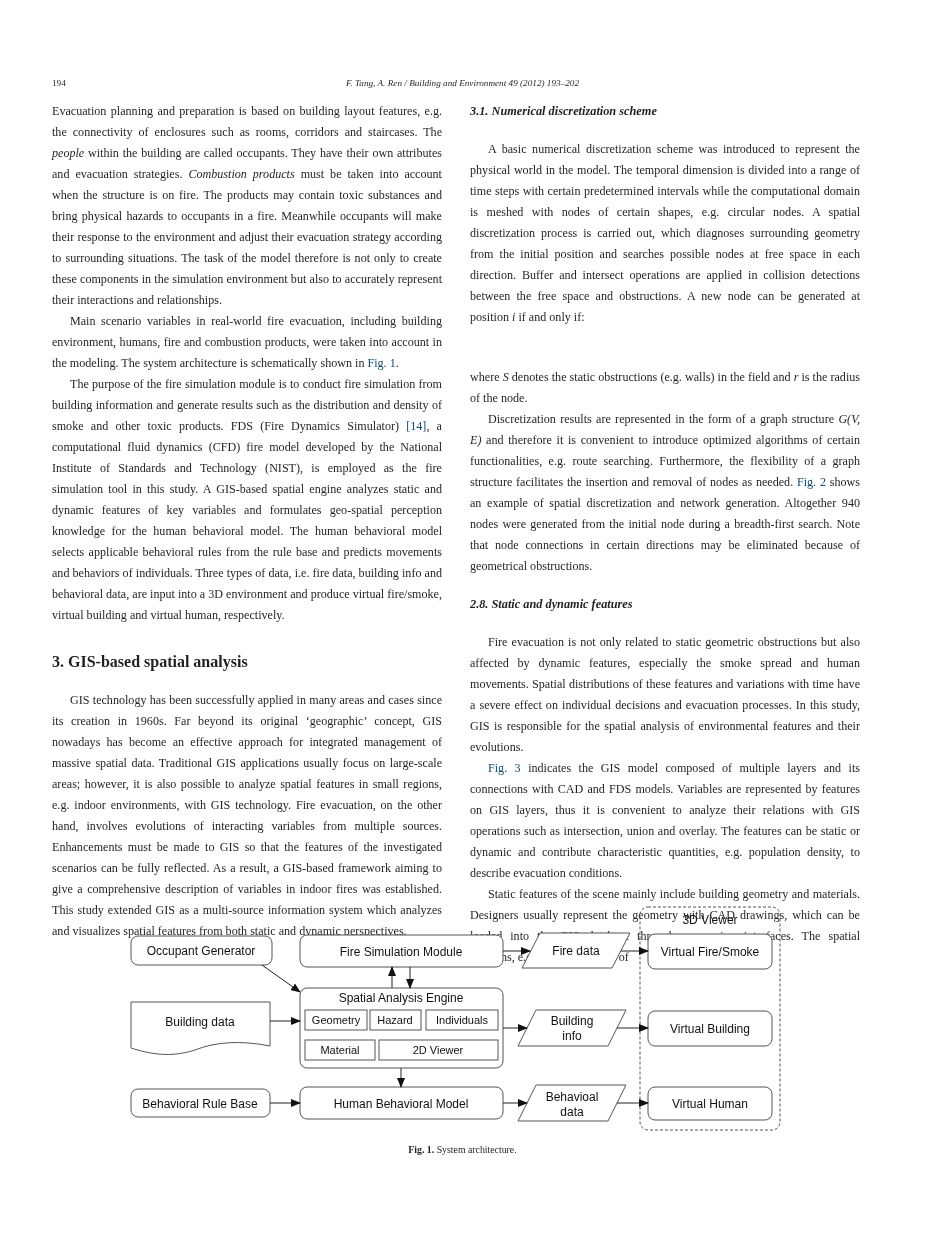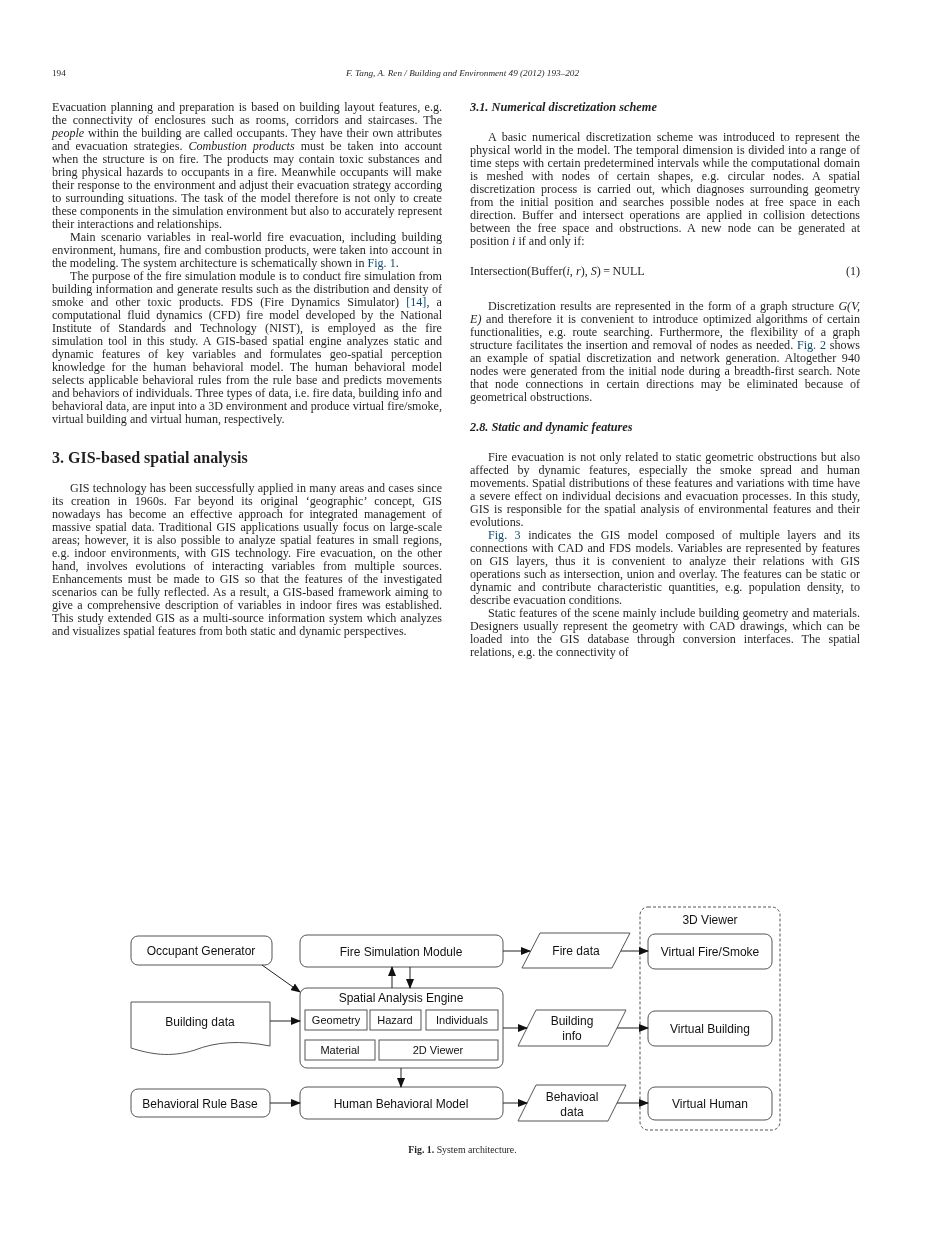--- a/index.html
+++ b/index.html
@@ -1,22 +1,22 @@
 <!DOCTYPE html>
 <html><head>
 <meta charset="utf-8">
 <style>
   html, body { margin:0; padding:0; background:#ffffff; }
   body { width:925px; height:1234px; position:relative; overflow:hidden;
          font-family:"DejaVu Serif","Liberation Serif",serif; color:#231f20; }
-  .running-head { position:absolute; top:68px; left:52px; right:52px; height:14px;
+  .running-head { position:absolute; top:78px; left:52px; right:52px; height:14px;
          font-size:9.2px; font-family:"Liberation Serif",serif; }
   .page-num { position:absolute; left:0; top:0; }
   .journal-ref { position:absolute; left:0; right:0; text-align:center; font-style:italic; }
-  .col { position:absolute; top:101px; width:390px; font-size:12.1px; line-height:13px;
+  .col { position:absolute; top:101px; width:390px; font-size:12.1px; line-height:21px;
          text-align:justify; font-family:"Liberation Serif",serif; }
   .col.left { left:52px; }
   .col.right { left:470px; }
   .col p { margin:0; text-indent:18px; hyphens:auto; }
   .col p.noindent { text-indent:0; }
   .link { color:#0c4a6e; }
   .sec-h { font-weight:bold; margin:0; font-size:16px; }
   .subsec-h { font-style:italic; margin:0; font-size:12.3px; }
   .eq { display:flex; justify-content:space-between; }
   em { font-style:italic; }
@@ -45,25 +45,22 @@
   <h2 class="sec-h">3.  GIS-based spatial analysis</h2>
   <div style="height:18px"></div>
   <p>GIS technology has been successfully applied in many areas and cases since its creation in 1960s. Far beyond its original ‘geographic’ concept, GIS nowadays has become an effective approach for integrated management of massive spatial data. Traditional GIS applications usually focus on large-scale areas; however, it is also possible to analyze spatial features in small regions, e.g. indoor environments, with GIS technology. Fire evacuation, on the other hand, involves evolutions of interacting variables from multiple sources. Enhancements must be made to GIS so that the features of the investigated scenarios can be fully reflected. As a result, a GIS-based framework aiming to give a comprehensive description of variables in indoor fires was established. This study extended GIS as a multi-source information system which analyzes and visualizes spatial features from both static and dynamic perspectives.</p>
 </div>
 
 <div class="col right">
   <h3 class="subsec-h">3.1.  Numerical discretization scheme</h3>
   <div style="height:17px"></div>
   <p><span>A basic numerical discretization scheme was introduced to represent the physical world in the model. The temporal dimension is divided into a range of time steps with certain predetermined intervals while the computational domain is meshed with nodes of certain shapes, e.g. circular nodes. A spatial discretization process is carried out, which diagnoses surrounding geometry from the initial position and searches possible nodes at free space in each direction. Buffer and intersect operations are applied in collision detections between the free space and obstructions. A new node can be generated at position </span><em>i</em><span> if and only if:</span></p>
   <div style="height:17px"></div>
-  <div class="eq">
-    <span><span>Intersection(Buffer(</span><em>i</em><span>, </span><em>r</em><span>), </span><em>S</em><span>) = NULL</span></span>
-    <span>(1)</span>
-  </div>
   <div style="height:22px"></div>
+  <p class="noindent"><span>where </span><em>S</em><span> denotes the static obstructions (e.g. walls) in the field and </span><em>r</em><span> is the radius of the node.</span></p>
   <p><span>Discretization results are represented in the form of a graph structure </span><em>G(V, E)</em><span> and therefore it is convenient to introduce optimized algorithms of certain functionalities, e.g. route searching. Furthermore, the flexibility of a graph structure facilitates the insertion and removal of nodes as needed. </span><a class="link">Fig. 2</a><span> shows an example of spatial discretization and network generation. Altogether 940 nodes were generated from the initial node during a breadth-first search. Note that node connections in certain directions may be eliminated because of geometrical obstructions.</span></p>
   <div style="height:17px"></div>
   <h3 class="subsec-h">2.8.  Static and dynamic features</h3>
   <div style="height:17px"></div>
   <p>Fire evacuation is not only related to static geometric obstructions but also affected by dynamic features, especially the smoke spread and human movements. Spatial distributions of these features and variations with time have a severe effect on individual decisions and evacuation processes. In this study, GIS is responsible for the spatial analysis of environmental features and their evolutions.</p>
   <p><a class="link">Fig. 3</a><span> indicates the GIS model composed of multiple layers and its connections with CAD and FDS models. Variables are represented by features on GIS layers, thus it is convenient to analyze their relations with GIS operations such as intersection, union and overlay. The features can be static or dynamic and contribute characteristic quantities, e.g. population density, to describe evacuation conditions.</span></p>
   <p>Static features of the scene mainly include building geometry and materials. Designers usually represent the geometry with CAD drawings, which can be loaded into the GIS database through conversion interfaces. The spatial relations, e.g. the connectivity of</p>
 </div>
 
 <div class="figure">

